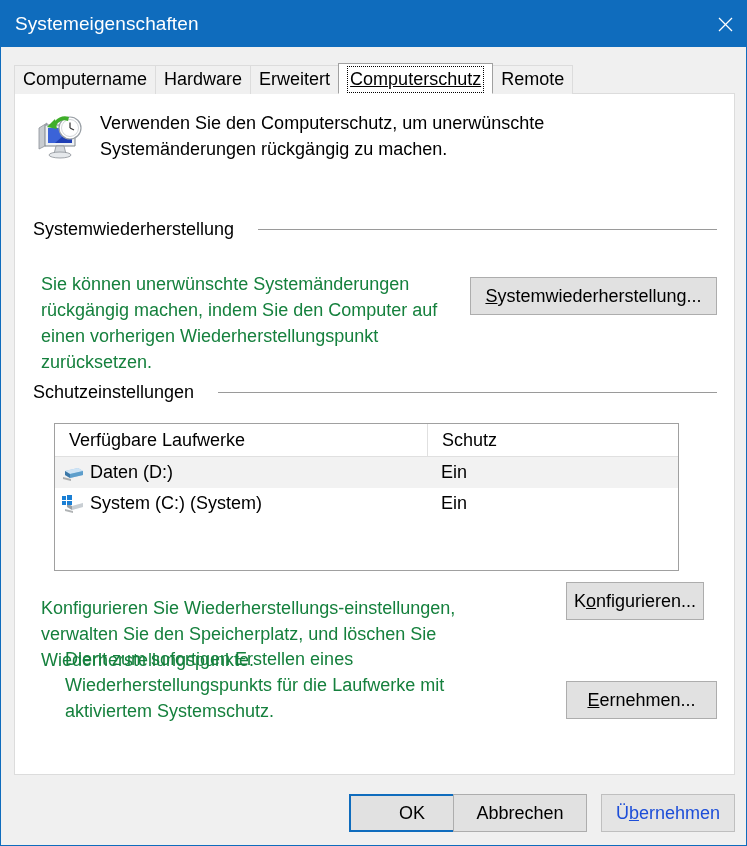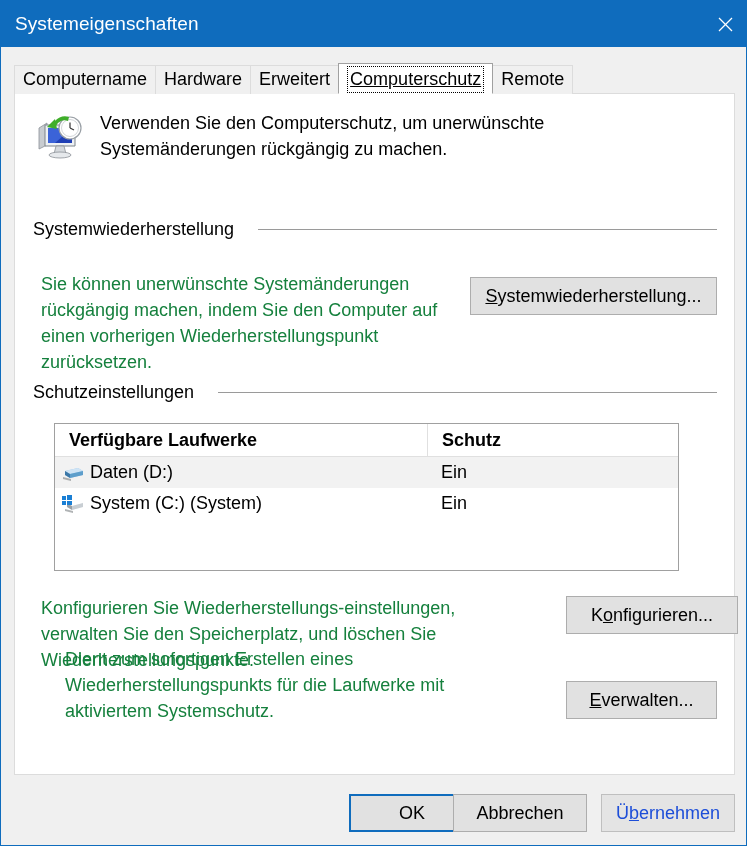--- a/index.html
+++ b/index.html
@@ -178,41 +178,40 @@
   }
   .btn.disabled { color: #1d4ed8; border-color: #bfbfbf; background: #e4e4e4; }
   .btn.default {
     background: #e1e1e1;
     border: 2px solid #0f6cbd;
     margin-left: 41px;
   }
   .btn u { text-decoration: underline; }
 
   #btn-restore   { left: 455px; top: 183px; width: 247px; height: 38px; }
-  #btn-configure { left: 551px; top: 502px; width: 172px; height: 38px; }
+  #btn-configure { left: 551px; top: 488px; width: 138px; height: 38px; }
   #btn-create    { left: 551px; top: 587px; width: 151px; height: 38px; }
 
   
   .listbox {
     position: absolute;
     left: 39px;
     top: 329px;
     width: 625px;
     height: 148px;
     box-sizing: border-box;
     background: #ffffff;
     border: 1px solid #a0a0a0;
     overflow: hidden;
   }
   .list-header {
     display: flex;
     height: 32px;
     border-bottom: 1px solid #e0e0e0;
     background: #ffffff;
-    font-weight: bold;
   }
   .list-header .col {
     font-size: 18px;
     color: #000000;
     line-height: 32px;
     box-sizing: border-box;
   }
   .col-drive { width: 372px; padding-left: 14px; }
   .col-prot  { flex: 1; padding-left: 14px; border-left: 1px solid #e0e0e0; }
 
@@ -375,21 +374,21 @@
 
     <div class="body-text" id="config-desc">Konfigurieren Sie Wiederherstellungs-einstellungen, verwalten Sie den Speicherplatz, und löschen Sie Wiederherstellungspunkte.</div>
 
     <div class="btn" id="btn-configure">
       <span><span>K</span><u>o</u><span>nfigurieren...</span></span>
     </div>
 
     <div class="body-text" id="create-desc">Dient zum sofortigen Erstellen eines Wiederherstellungspunkts für die Laufwerke mit aktiviertem Systemschutz.</div>
 
     <div class="btn" id="btn-create">
-      <span><u>E</u><span>verwalten...</span></span>
+      <span><u>E</u><span>ernehmen...</span></span>
     </div>
 
   </div>
 
   <div class="footer"></div>
 
   <div class="btn default" id="btn-ok">
     <span>OK</span>
   </div>
   <div class="btn" id="btn-cancel">

